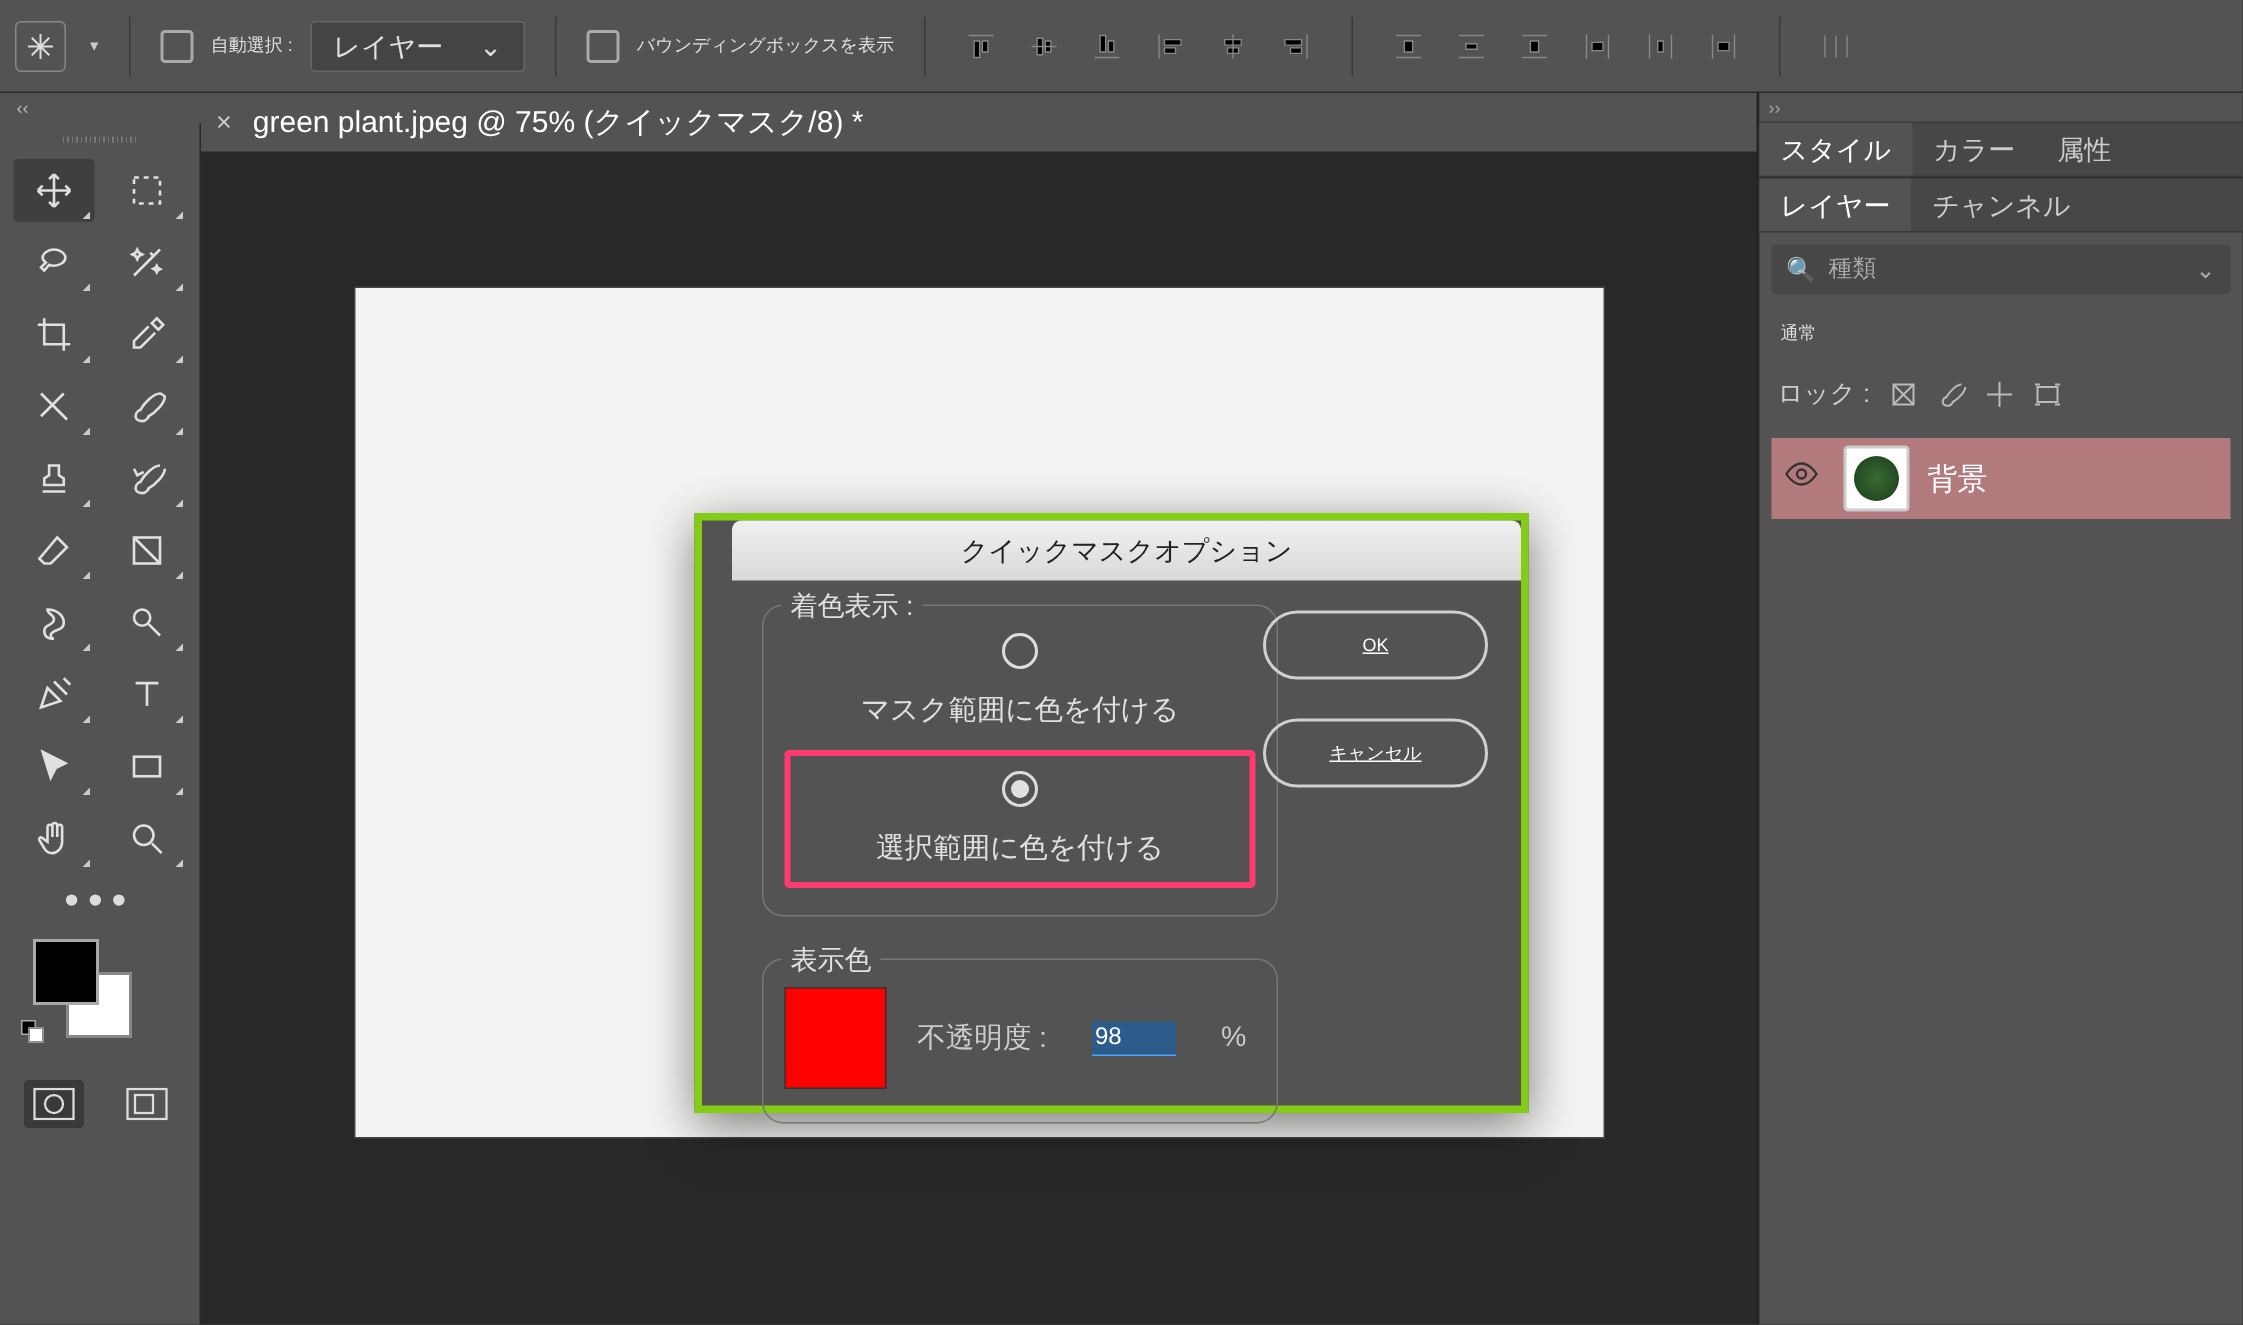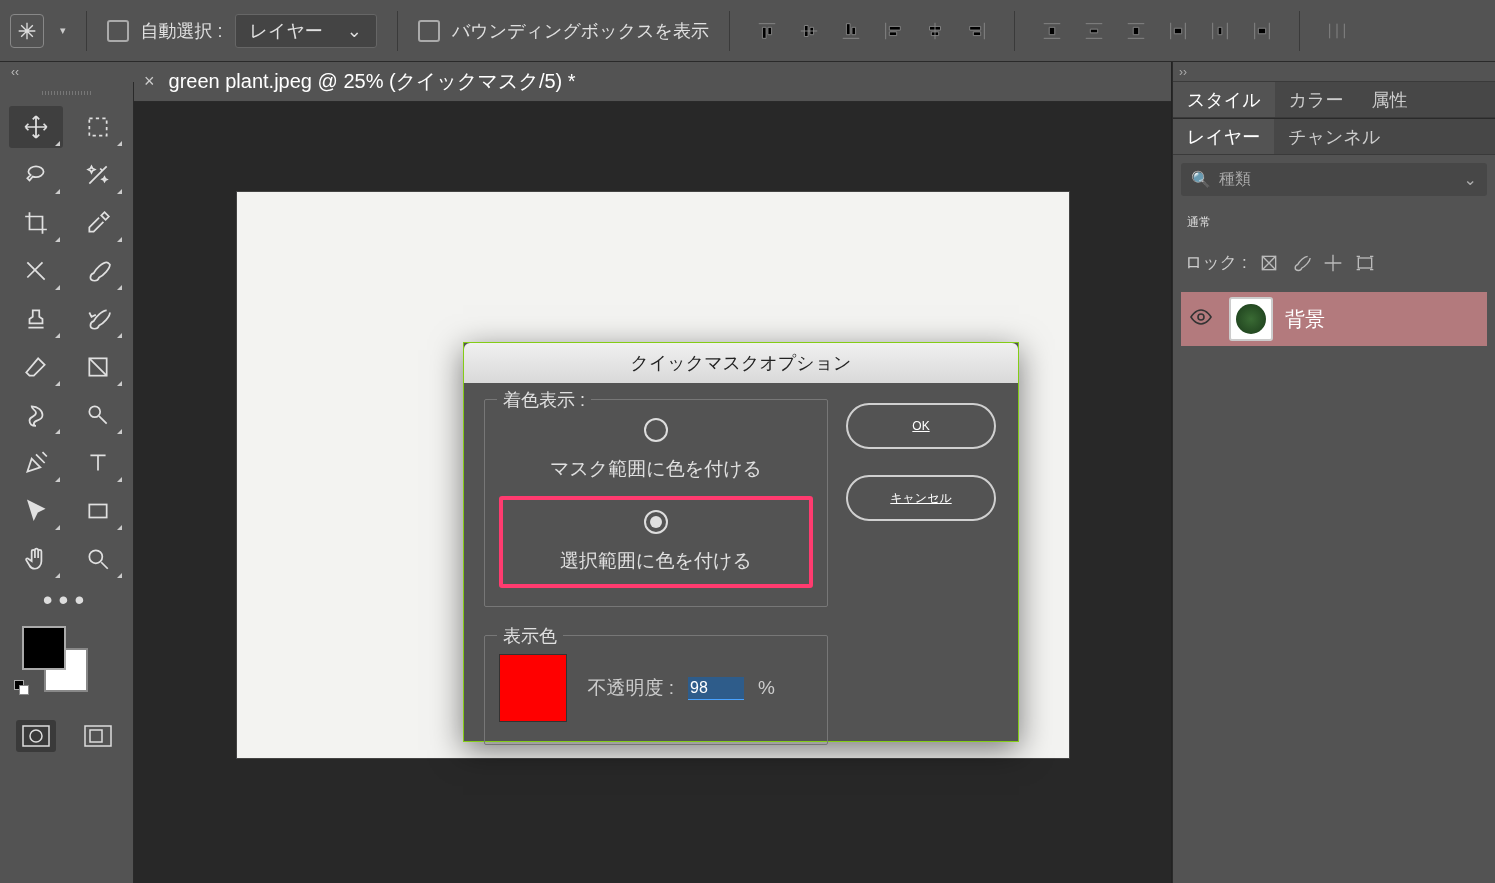--- a/index.html
+++ b/index.html
@@ -5,21 +5,21 @@
 * { margin: 0; padding: 0; box-sizing: border-box; font-family: "Hiragino Kaku Gothic ProN", "Yu Gothic", Meiryo, sans-serif; }
 body { width: 1495px; height: 883px; background: #535353; color: #e0e0e0; font-size: 16px; overflow: hidden; position: relative; }
 
 
 .options-bar { height: 62px; background: #535353; display: flex; align-items: center; padding: 0 10px; border-bottom: 1px solid #2a2a2a; gap: 12px; }
 .opt-tool { width:34px; height:34px; display:flex; align-items:center; justify-content:center; border:1px solid #888; border-radius:4px; }
 .opt-tool svg { width:20px; height:20px; }
 .opt-caret { font-size: 11px; color: #ccc; margin-left:4px; }
 .opt-divider { width:1px; height:40px; background:#3a3a3a; margin:0 8px; }
 .opt-check { width:22px; height:22px; border:2px solid #aaa; border-radius:3px; display:inline-block; }
-.opt-label { color:#e0e0e0; font-size:18px; }
+.opt-label { color:#e0e0e0; font-size:12px; }
 .opt-select { background:#444; border:1px solid #666; border-radius:3px; padding:4px 14px; display:flex; align-items:center; gap:24px; color:#e0e0e0; font-size:18px; }
 .align-group { display:flex; gap:8px; }
 .align-btn { width:34px; height:34px; display:flex; align-items:center; justify-content:center; color:#888; }
 .align-btn svg { width:22px; height:22px; }
 
 
 .collapse-tl { position:absolute; top:62px; left:0; width:30px; height:20px; background:#535353; color:#bbb; font-size:12px; display:flex; align-items:center; justify-content:center; }
 
 
 .toolbar { position:absolute; top:82px; left:0; width:134px; bottom:0; background:#535353; border-right:1px solid #2a2a2a; padding-top:6px; display:flex; flex-direction:column; align-items:center; }
@@ -44,35 +44,35 @@
 
 
 .doc-area { position:absolute; top:62px; left:134px; right:323px; bottom:0; background:#282828; border-right:1px solid #222; }
 .doc-tab { height:40px; display:flex; align-items:center; padding-left:10px; background:#535353; border-bottom:1px solid #2a2a2a; color:#fff; font-size:20px; gap:14px; }
 .doc-tab .close { color:#ccc; font-size:18px; }
 .canvas-wrap { position:absolute; top:40px; left:0; right:0; bottom:0; display:flex; align-items:flex-start; justify-content:center; padding-top:90px; }
 .canvas { width:832px; height:566px; background:#f3f3f1; position:relative; box-shadow:0 0 0 1px #444; }
 .canvas .pot { position:absolute; left:50%; bottom:-30px; transform:translateX(-50%); width:340px; height:340px; border-radius:50%; background:radial-gradient(circle at 50% 40%, #2d4a25, #1b331b 70%); opacity:0.35; clip-path: inset(0 0 70% 0);}
 
 
-.dialog { position:absolute; top:280px; left:329px; width:556px; height:400px; background:#535353; border:1px solid #84cc16; border-radius:0; box-shadow:0 8px 30px rgba(0,0,0,.5); }
+.dialog { position:absolute; top:280px; left:329px; width:556px; height:400px; background:#535353; border:5px solid #84cc16; border-radius:0; box-shadow:0 8px 30px rgba(0,0,0,.5);padding-left:20px; }
 .dlg-title { height:40px; background:linear-gradient(#f0f0f0,#d9d9d9); color:#222; display:flex; align-items:center; justify-content:center; font-size:18px; border-top-left-radius:6px; border-top-right-radius:6px; }
 .dlg-body { position:relative; padding:16px 20px; height:calc(100% - 40px); }
-.fieldset { border:1px solid #777; border-radius:2px; padding:18px 14px 18px 14px; width:344px; position:relative; }
+.fieldset { border:1px solid #777; border-radius:14px; padding:18px 14px 18px 14px; width:344px; position:relative; }
 .fieldset .legend { position:absolute; top:-12px; left:12px; background:#535353; padding:0 6px; color:#e0e0e0; font-size:18px; }
 .radio-row { display:flex; align-items:center; gap:14px; color:#e0e0e0; font-size:19px;flex-direction:column; }
 .radio { width:24px; height:24px; border:2.5px solid #ddd; border-radius:50%; display:flex; align-items:center; justify-content:center; }
 .radio .dot { width:12px; height:12px; border-radius:50%; background:#e0e0e0; }
 .radio-highlight { border:4px solid #ff3b6f; border-radius:3px; padding:10px 12px; margin-top:14px; }
 .dlg-buttons { position:absolute; top:20px; right:22px; display:flex; flex-direction:column; gap:26px; }
 .dlg-btn { width:150px; height:46px; border:2px solid #d0d0d0; border-radius:23px; background:transparent; color:#fff; font-size:12px; display:flex; align-items:center; justify-content:center;text-decoration:underline; }
 .color-sect { margin-top:20px; }
 .color-sect .fieldset { padding-bottom:22px;margin-top:28px; }
 .swatch { width:68px; height:68px; background:#ff0000; border:1px solid #333; display:inline-block; vertical-align:middle; }
-.opacity-row { display:inline-flex; align-items:center; gap:14px; margin-left:16px; vertical-align:middle; color:#ccc; font-size:19px; }
+.opacity-row { display:inline-flex; align-items:center; gap:30px; margin-left:16px; vertical-align:middle; color:#ccc; font-size:19px; }
 .opacity-input { width:56px; background:transparent; border:none; border-bottom:1px solid #4aa3ff; color:#4aa3ff; font-size:16px; padding:2px 2px; text-align:left; }
 .opacity-input.sel { background:#2e5c8a; color:#fff; }
 .pct { color:#ccc; font-size:19px; }
 
 
 .right { position:absolute; top:62px; right:0; width:323px; bottom:0; background:#535353; border-left:1px solid #2a2a2a; }
 .collapse-tr { height:20px; border-bottom:1px solid #3a3a3a; color:#aaa; font-size:12px; display:flex; align-items:center; padding-left:6px; }
 .tabs { display:flex; border-bottom:1px solid #3a3a3a; background:#474747; height:36px; align-items:stretch; }
 .tab { padding:0 14px; display:flex; align-items:center; font-size:18px; color:#ccc; }
 .tab.active { background:#535353; color:#fff; }
@@ -336,21 +336,21 @@
           <rect x="1" y="1" width="26" height="20"></rect>
           <rect x="6" y="5" width="12" height="12"></rect>
         </svg>
       </div>
   </div>
 </div>
 
 <div class="doc-area">
   <div class="doc-tab">
     <span class="close">×</span>
-    <span>green plant.jpeg @ 25% (クイックマスク/5) *</span>
+    <span>green plant.jpeg @ 75% (クイックマスク/8) *</span>
   </div>
   <div class="canvas-wrap">
     <div class="canvas">
       <div class="pot"></div>
     </div>
   </div>
 
   <div class="dialog">
     <div class="dlg-title">クイックマスクオプション</div>
     <div class="dlg-body">

